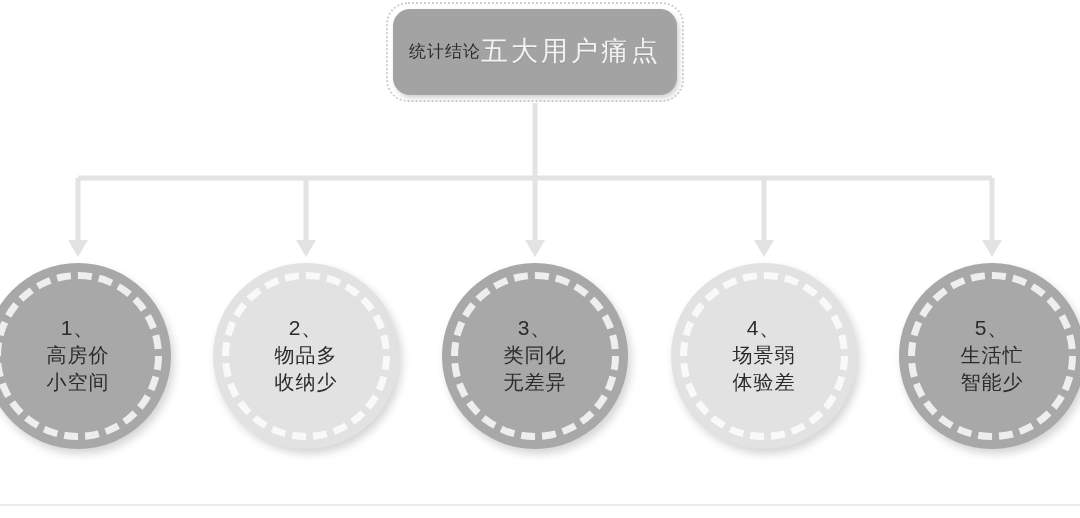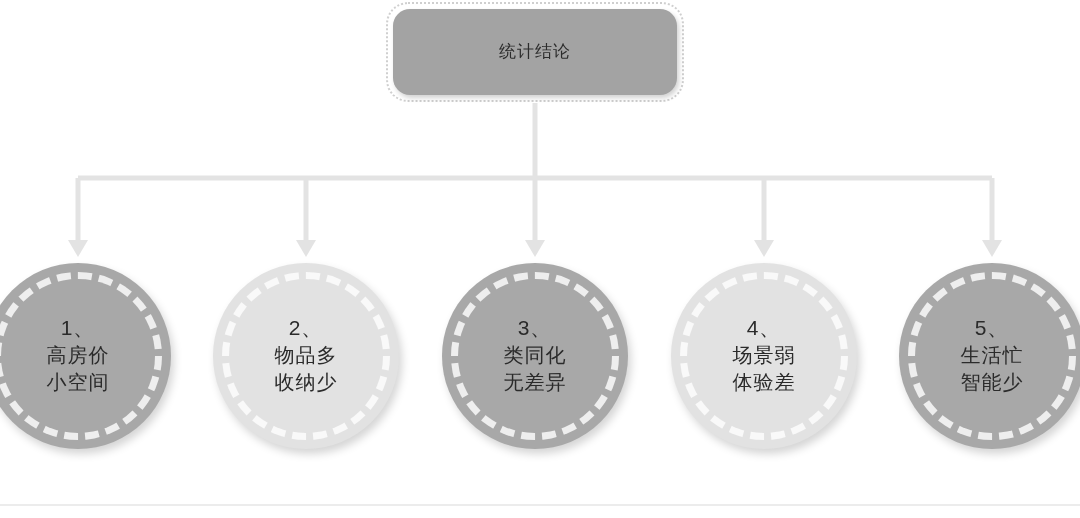--- a/index.html
+++ b/index.html
@@ -134,20 +134,21 @@
   }
 </style>
 </head>
 <body>
 
 <div id="canvas">
 
   <div class="title-box" style="border-color: rgb(207, 207, 207);">
     <div class="title-inner" style="background: rgb(163, 163, 163);">
       <div class="title-sub">统计结论</div>
+      <div class="title-main">五大用户痛点</div>
     </div>
   </div>
 
   <svg class="connector-svg" viewBox="0 0 1080 518" xmlns="http://www.w3.org/2000/svg">
     <g stroke="#e3e3e3" stroke-width="5" fill="#e3e3e3" stroke-linecap="butt">
 
       <line x1="535" y1="103" x2="535" y2="178"></line>
 
       <line x1="78" y1="178" x2="992" y2="178"></line>
 

